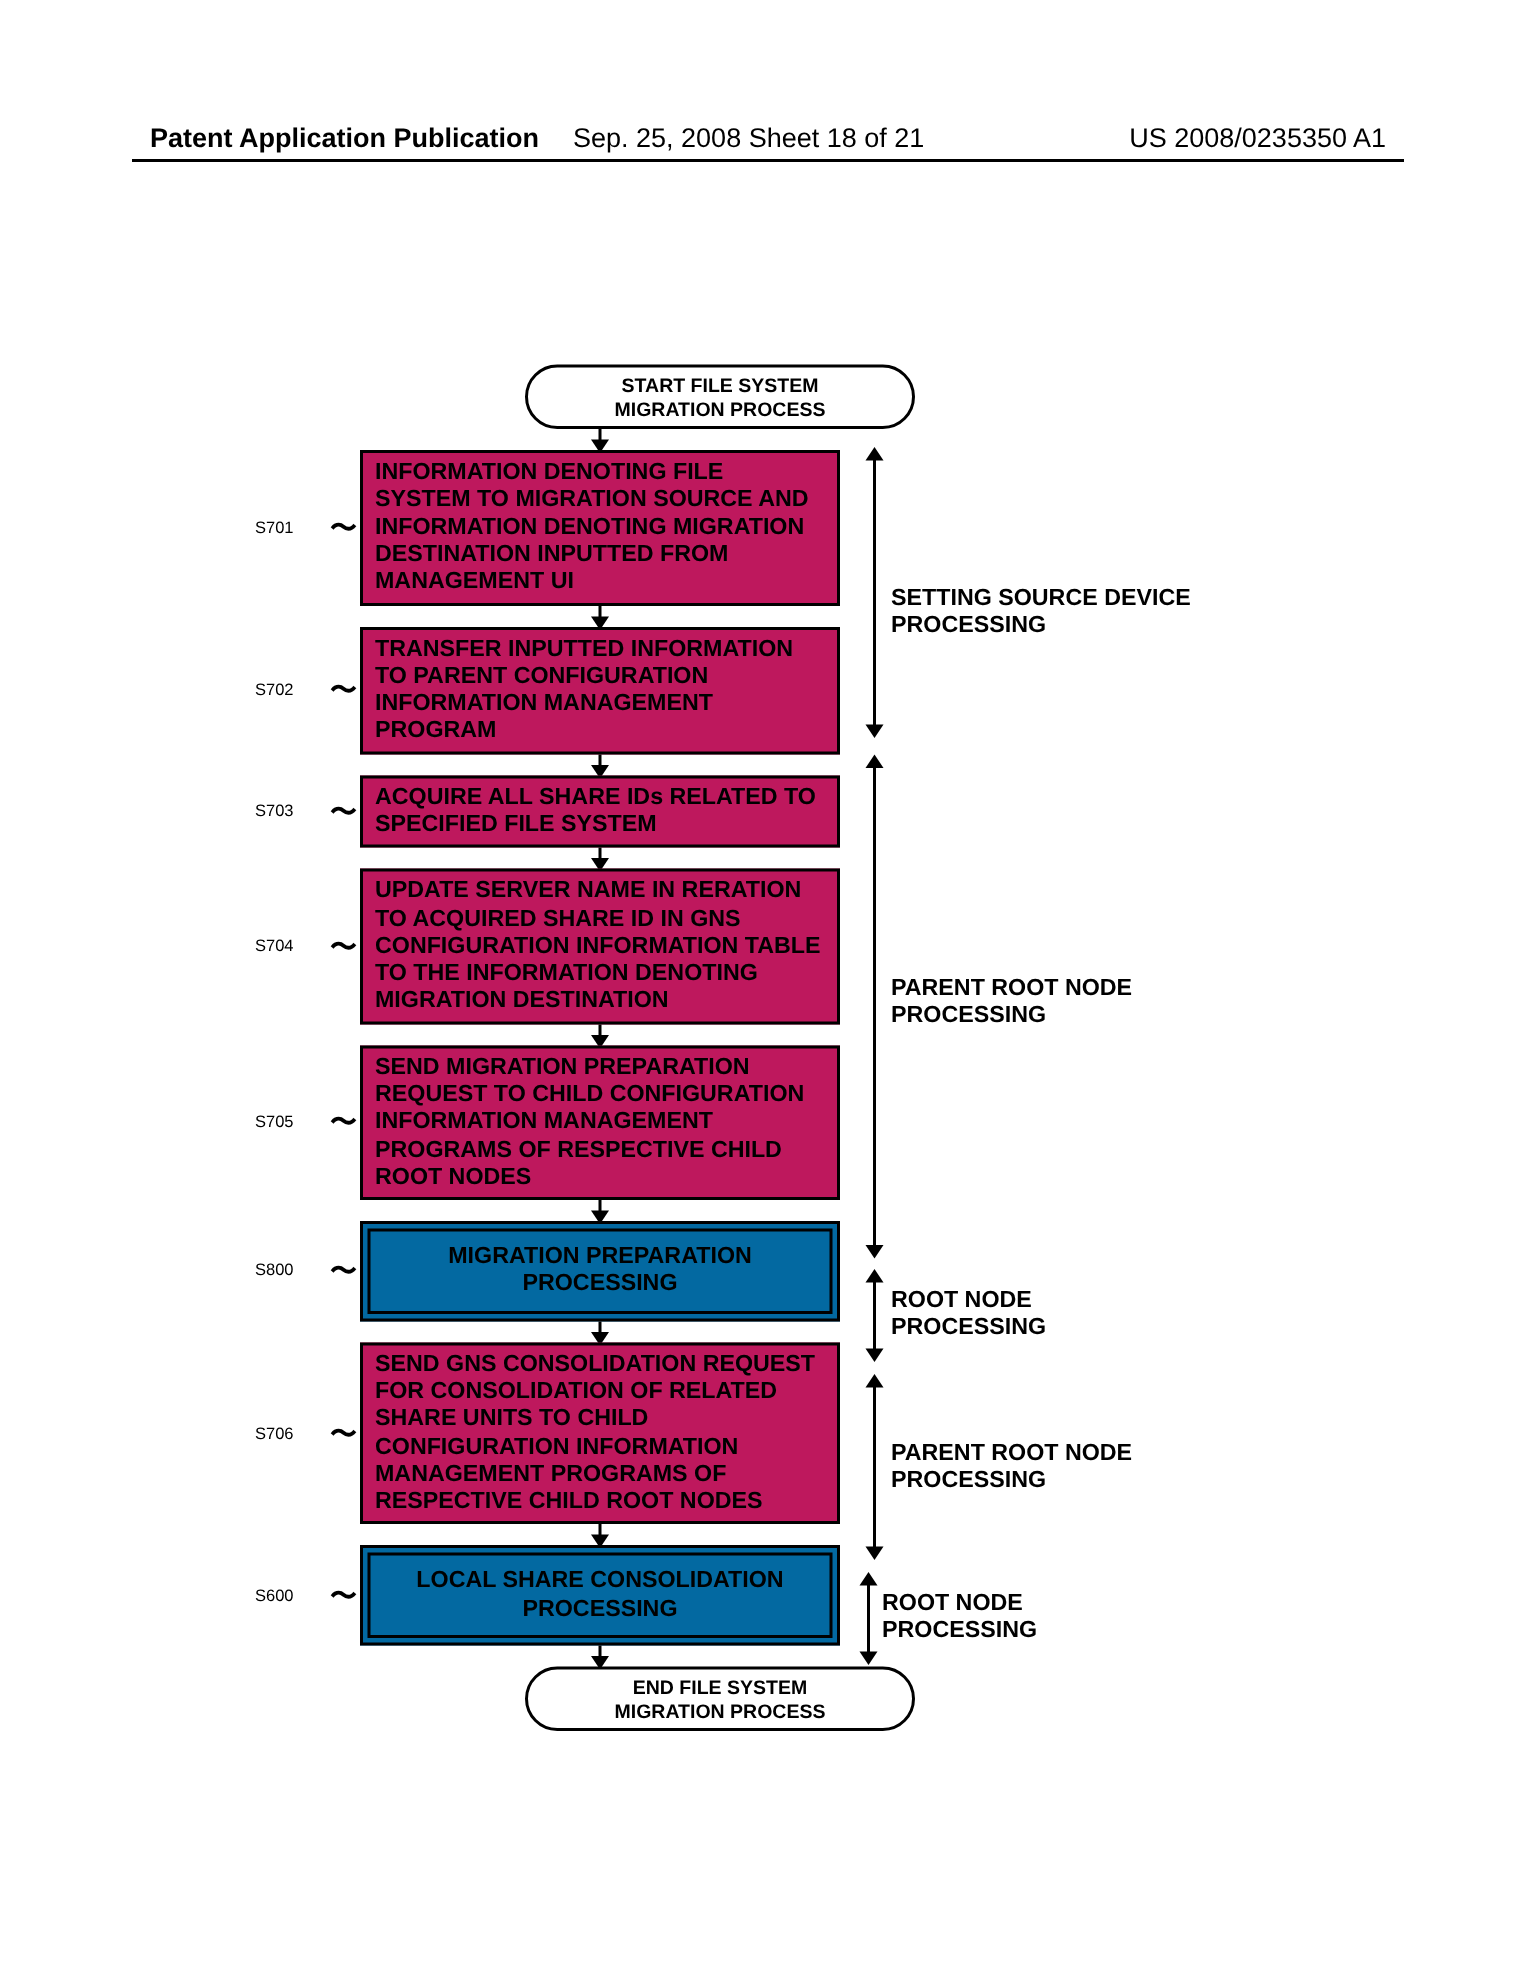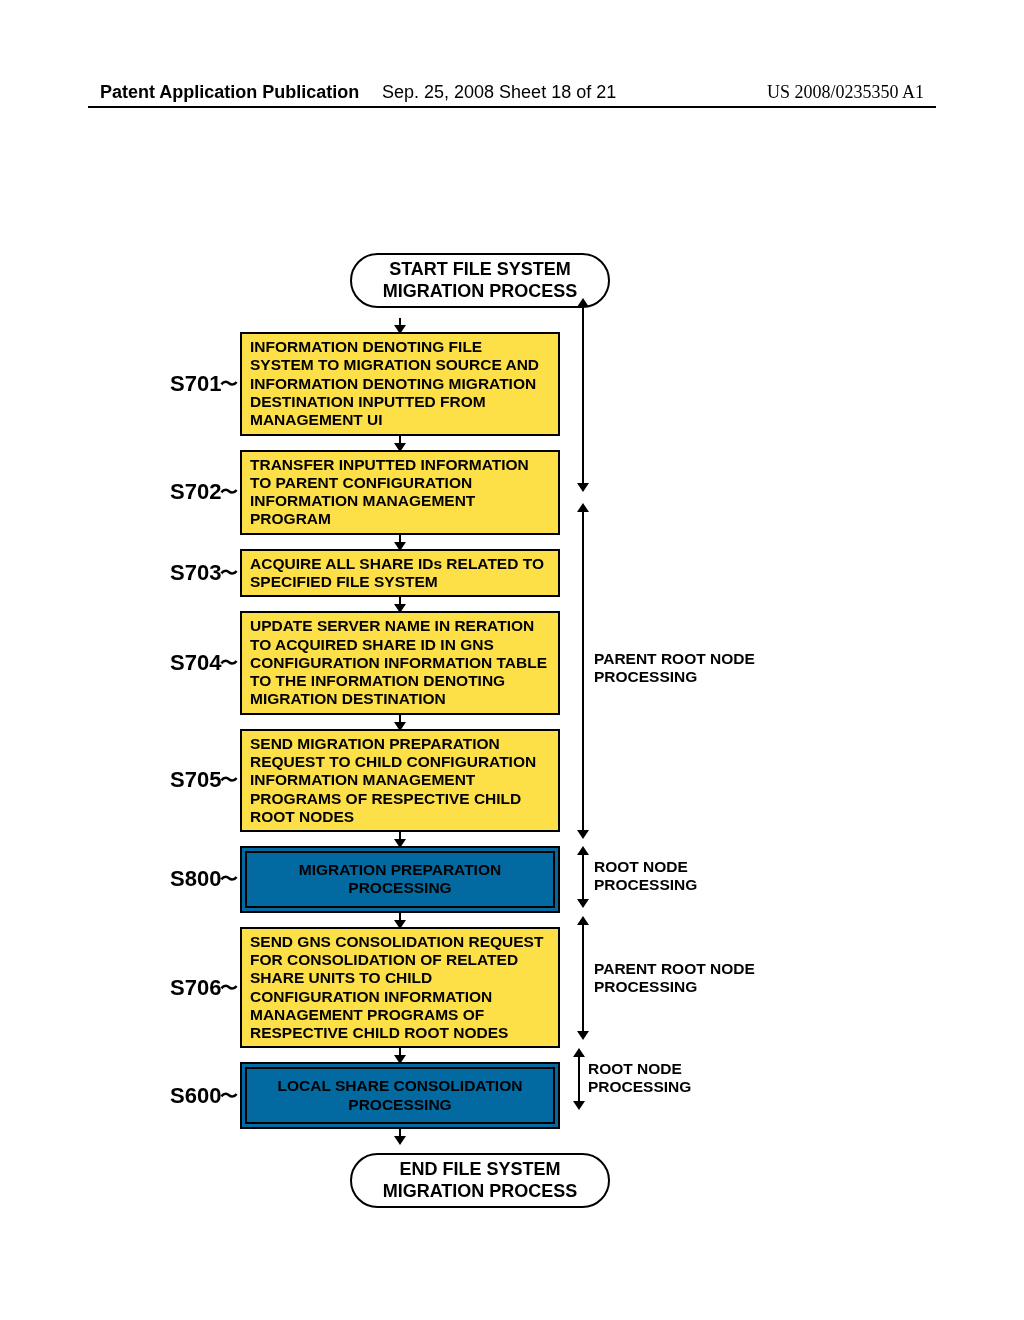--- a/index.html
+++ b/index.html
@@ -1,48 +1,48 @@
 <!DOCTYPE html>
 <html><head>
 <meta charset="utf-8">
 <style>
   * { box-sizing: border-box; margin: 0; padding: 0; }
   html, body { width: 1024px; height: 1320px; background: #fff; font-family: Arial, Helvetica, sans-serif; }
   .page { position: relative; width: 1024px; height: 1320px; }
   .header { position: absolute; top: 82px; left: 0; width: 1024px; font-size: 18px; }
   .header .left { position: absolute; left: 100px; font-weight: bold; }
   .header .mid { position: absolute; left: 382px; text-align: center; }
-  .header .right { position: absolute; right: 100px; font-family: Liberation Serif, serif; }
+  .header .right { position: absolute; right: 100px; }
   .rule { position: absolute; top: 106px; left: 88px; width: 848px; height: 2px; background: #000; }
 
   .fig-title { position: absolute; top: 200px; left: 0; width: 1024px; text-align: center; font-size: 34px; font-weight: bold; }
 
   .flow-area { position: absolute; top: 243px; left: 170px; width: 620px; }
 
   .terminator {
     position: relative;
-    margin: 10px auto;
+    margin: 0 auto;
     width: 260px;
     border: 2px solid #000;
     border-radius: 40px;
     padding: 4px 16px;
-    font-size: 18px;
+    font-size: 13px;
     font-weight: bold;
     text-align: center;
     line-height: 1.2;
     background: #fff;
   }
 
   .box {
     border: 2px solid #000;
     padding: 4px 8px;
     font-size: 15.5px;
     font-weight: bold;
     line-height: 1.18;
-    background: #fde047;
+    background: #be185d;
     text-align: left;
   }
   .box-area {
     position: relative;
     margin-left: 70px;
     width: 320px;
   }
   .sub-outer {
     border: 2px solid #000;
     padding: 3px;
@@ -55,22 +55,22 @@
     font-weight: bold;
     line-height: 1.18;
     text-align: center;
   }
 
   .step-label {
     position: absolute;
     left: -70px;
     top: 50%;
     transform: translateY(-50%);
-    font-size: 22px;
-    font-weight: bold;
+    font-size: 11px;
+    font-weight: normal;
   }
   .tilde {
     position: absolute;
     left: -20px;
     top: 50%;
     transform: translateY(-50%);
     font-size: 18px;
     font-weight: bold;
   }
 
@@ -238,20 +238,21 @@
       </div>
 
     <div class="terminator" style="white-space:pre-line;">END FILE SYSTEM
 MIGRATION PROCESS</div>
   </div>
 
   <div class="bracket" style="left:582px; top:300px; height:190px;">
     <div class="arr-up"></div>
       <div class="arr-down-mark"></div>
   </div>
+  <div class="side-label" style="left:594px; top:390px;">SETTING SOURCE DEVICE PROCESSING</div>
 
   <div class="bracket" style="left:582px; top:505px; height:332px;">
     <div class="arr-up"></div>
       <div class="arr-down-mark"></div>
   </div>
   <div class="side-label" style="left:594px; top:650px;">PARENT ROOT NODE PROCESSING</div>
 
   <div class="bracket" style="left:582px; top:848px; height:58px;">
     <div class="arr-up"></div>
       <div class="arr-down-mark"></div>

